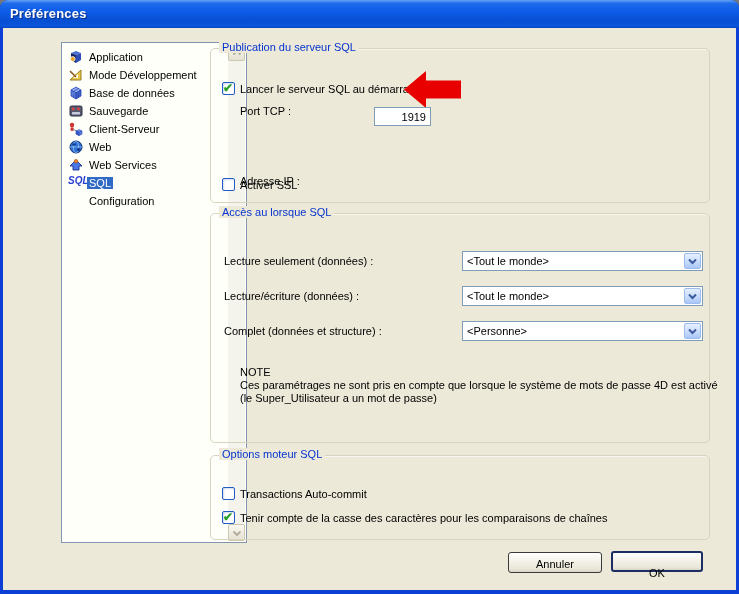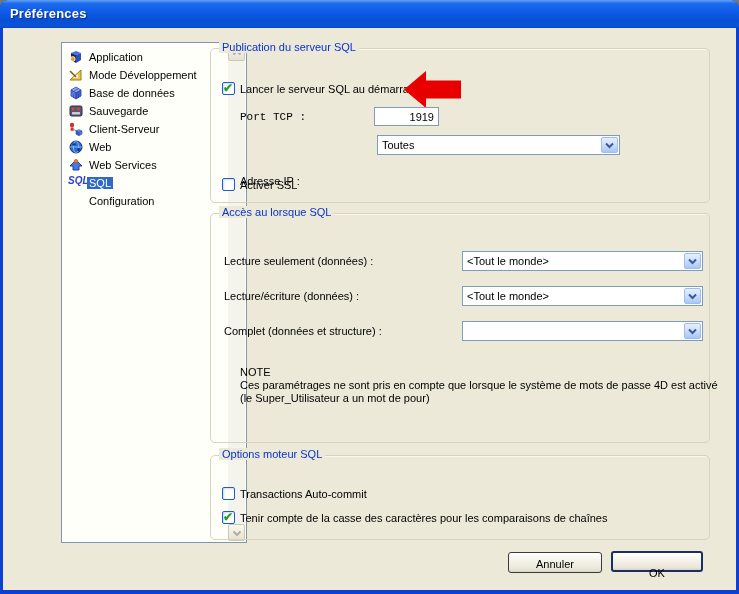--- a/index.html
+++ b/index.html
@@ -223,31 +223,23 @@
   <div class="abs groupbox" style="left:210px; top:48px; width:500px; height:155px;">
     <span class="group-title">Publication du serveur SQL</span>
   </div>
   <span class="checkbox checked" style="left:222px; top:82px;"></span>
   <span class="abs lbl" style="left:240px; top:83px;">Lancer le serveur SQL au démarrage</span>
   <span class="red-arrow">
     <svg width="57" height="37" viewBox="0 0 57 37">
         <polygon points="0,18.5 22,0 22,9.5 57,9.5 57,27.5 22,27.5 22,37" fill="#e80000"></polygon>
       </svg>
   </span>
-  <span class="abs lbl" style="left:240px; top:111px;font-family:Liberation Mono, monospace;">Port TCP :</span>
-  <input class="field" style="left: 374px; top: 107px; width: 65px;" value="1919">
+  <span class="abs lbl" style="left:240px; top:105px;">Port TCP :</span>
+  <input class="field" style="left: 374px; top: 107px; width: 57px;" value="1919">
   <span class="abs lbl" style="left:240px; top:139px;margin-top:36px;">Adresse IP :</span>
-  <div class="combo" style="left:377px; top:135px; width:243px;">
-    <span class="ctxt">Toutes</span>
-    <span class="cbtn">
-      <svg width="9" height="7" viewBox="0 0 9 7">
-          <path d="M1 1.5 L4.5 5 L8 1.5" fill="none" stroke="#3a5a9b" stroke-width="2"></path>
-        </svg>
-    </span>
-  </div>
   <span class="checkbox" style="left:222px; top:178px;"></span>
   <span class="abs lbl" style="left:240px; top:179px;">Activer SSL</span>
 
   <div class="abs groupbox" style="left:210px; top:213px; width:500px; height:230px;">
     <span class="group-title">Accès au lorsque SQL</span>
   </div>
 
   <span class="abs lbl" style="left:224px; top:255px;">Lecture seulement (données) :</span>
   <div class="combo" style="left:462px; top:251px; width:241px;">
     <span class="ctxt">&lt;Tout le monde&gt;</span>
@@ -263,30 +255,31 @@
     <span class="ctxt">&lt;Tout le monde&gt;</span>
     <span class="cbtn">
       <svg width="9" height="7" viewBox="0 0 9 7">
           <path d="M1 1.5 L4.5 5 L8 1.5" fill="none" stroke="#3a5a9b" stroke-width="2"></path>
         </svg>
     </span>
   </div>
 
   <span class="abs lbl" style="left:224px; top:325px;">Complet (données et structure) :</span>
   <div class="combo" style="left:462px; top:321px; width:241px;">
+    <span class="ctxt">&lt;Personne&gt;</span>
     <span class="cbtn">
       <svg width="9" height="7" viewBox="0 0 9 7">
           <path d="M1 1.5 L4.5 5 L8 1.5" fill="none" stroke="#3a5a9b" stroke-width="2"></path>
         </svg>
     </span>
   </div>
 
   <span class="abs note" style="left:240px; top:366px;">NOTE</span>
   <span class="abs note" style="left:240px; top:379px;">Ces paramétrages ne sont pris en compte que lorsque le système de mots de passe 4D est activé</span>
-  <span class="abs note" style="left:240px; top:392px;">(le Super_Utilisateur a un mot de pour)</span>
+  <span class="abs note" style="left:240px; top:392px;">(le Super_Utilisateur a un mot de passe)</span>
 
   <div class="abs groupbox" style="left:210px; top:455px; width:500px; height:85px;">
     <span class="group-title">Options moteur SQL</span>
   </div>
   <span class="checkbox" style="left:222px; top:487px;"></span>
   <span class="abs lbl" style="left:240px; top:488px;">Transactions Auto-commit</span>
   <span class="checkbox checked" style="left:222px; top:511px;"></span>
   <span class="abs lbl" style="left:240px; top:512px;">Tenir compte de la casse des caractères pour les comparaisons de chaînes</span>
 
   <button class="xpbtn" style="left:508px; top:552px; width:94px;">Annuler</button>

